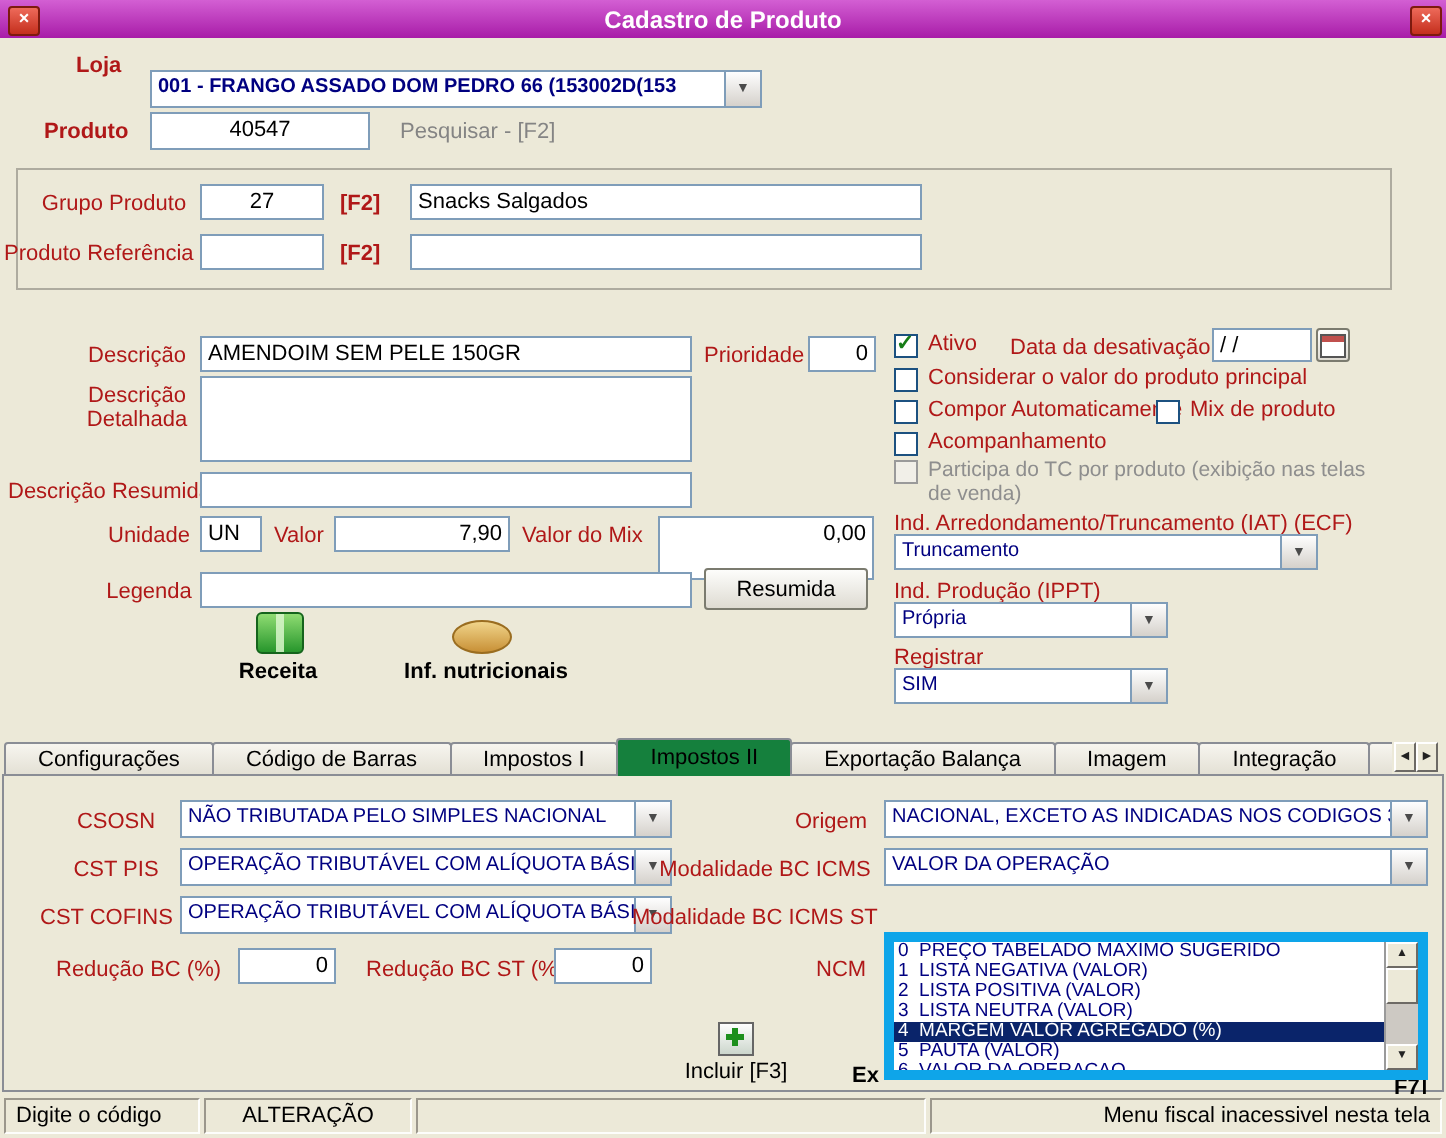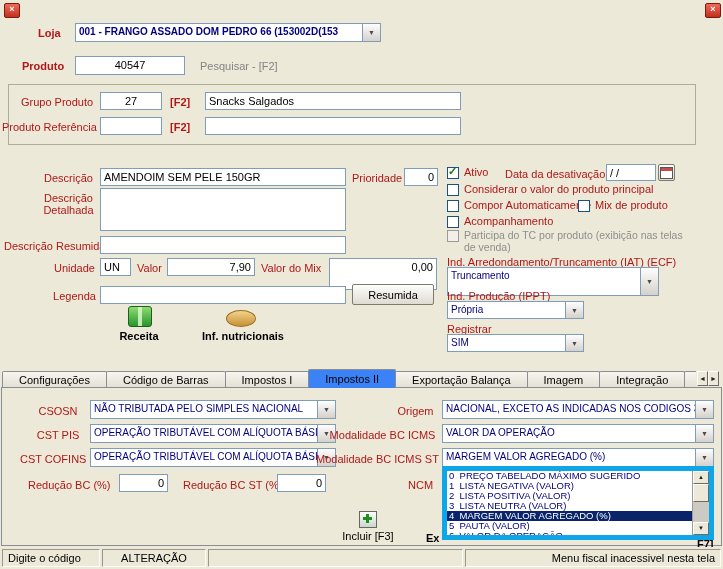--- a/index.html
+++ b/index.html
@@ -22,21 +22,21 @@
   .combo .cbtn{width:17px;flex:none;background:linear-gradient(180deg,#fefefe,#d5d1cb);border-left:1px solid #7f9db9;display:flex;align-items:center;justify-content:center;color:#4b4b4b;font-size:7px}
   .chk{position:absolute;display:flex;gap:5px;color:#b01818;font-size:11px;align-items:flex-start}
   .chk .box{width:12px;height:12px;flex:none;background:#fff;border:1px solid #1c5180;position:relative;margin-top:1px;box-sizing:border-box}
   .chk .box .mark{position:absolute;left:0px;top:-3px;font-size:11px;color:#177d17;font-weight:bold}
   .chk.disabled{color:#8e8e8e}
   .chk.disabled .box{border-color:#9a9a9a;background:#f1efe8}
   .groupbox{position:absolute;border:1px solid #aeab9f;box-sizing:border-box}
   .btn{position:absolute;background:linear-gradient(180deg,#fdfdfb,#dedbd2);border:1px solid #7b7b6f;border-radius:2px;font-size:11px;color:#000;display:flex;align-items:center;justify-content:center;cursor:pointer;box-sizing:border-box}
   .tabbar{position:absolute;display:flex;align-items:flex-end;overflow:hidden}
   .tab{flex:none;height:16px;line-height:16px;padding:0 16px;border:1px solid #8a8d95;border-bottom:none;border-radius:2px 2px 0 0;background:linear-gradient(180deg,#f7f5ef,#e2dfd3);margin-right:-1px;font-size:11px;color:#000;cursor:pointer;white-space:nowrap}
-  .tab.active{height:19px;line-height:19px;background:#3b82f6;position:relative;z-index:6;margin-bottom:-1px}
+  .tab.active{height:19px;line-height:19px;background:#15803d;position:relative;z-index:6;margin-bottom:-1px}
   .tabspin{position:absolute;display:flex;z-index:7}
   .tabspin .sp{width:11px;height:15px;background:#ece9d8;border:1px solid;border-color:#fff #6d6a65 #6d6a65 #fff;font-size:7px;line-height:13px;text-align:center;color:#222;cursor:pointer;box-sizing:border-box}
   .tabpanel{position:absolute;border:1px solid #8a8d95;background:#ece9d8;box-sizing:border-box}
   .droplist{position:absolute;background:#fff;border:5px solid #0ea5e9;display:flex;z-index:30;box-sizing:border-box}
   .droplist .items{flex:1;overflow:hidden}
   .droplist .item{height:10px;line-height:10px;font-size:9.5px;color:#000080;padding:0 2px;white-space:pre;overflow:hidden;cursor:default}
   .droplist .item.selected{background:#0a246a;color:#fff}
   .droplist .sbar{width:16px;flex:none;background:#cdc9c3;border-left:1px solid #9a9a9a;display:flex;flex-direction:column}
   .droplist .sarrow{height:13px;flex:none;background:#ece9d8;border:1px solid;border-color:#fff #6d6a65 #6d6a65 #fff;font-size:6px;line-height:11px;text-align:center;color:#222;box-sizing:border-box;cursor:pointer}
   .droplist .sthumb{height:18px;flex:none;background:#ece9d8;border:1px solid;border-color:#fff #6d6a65 #6d6a65 #fff;box-sizing:border-box;cursor:grab}
@@ -54,25 +54,28 @@
   .icon-incluir{width:16px;height:15px;border:1px solid #666;background:linear-gradient(180deg,#fefefe,#ccd6cc);position:relative}
   .icon-incluir::before{content:"";position:absolute;left:6px;top:2px;width:3px;height:9px;background:#1d8f1d}
   .icon-incluir::after{content:"";position:absolute;left:3px;top:5px;width:9px;height:3px;background:#1d8f1d}
   .textarea{position:absolute;background:#fff;border:1px solid #7f9db9;box-sizing:border-box}
 </style>
 </head>
 <body>
 
 <div class="window">
 
+  <div class="titlebar">
+    <span>Cadastro de Produto</span>
+  </div>
   <div class="closebtn" style="left:4px">×</div>
   <div class="closebtn" style="left:705px">×</div>
 
   <div class="lbl b" style="left:38px;top:27px">Loja</div>
-  <div class="combo" style="left:75px;top:23px;width:306px;height:19px">
+  <div class="combo" style="left:75px;top:35px;width:306px;height:19px">
     <span class="txt b">001 - FRANGO ASSADO DOM PEDRO 66 (153002D(153</span>
     <span class="cbtn">▼</span>
   </div>
   <div class="lbl b" style="left:22px;top:60px">Produto</div>
   <div class="field center" style="left:75px;top:56px;width:110px;height:19px">40547</div>
   <div class="lbl gray" style="left:200px;top:60px">Pesquisar - [F2]</div>
 
   <div class="groupbox" style="left:8px;top:84px;width:688px;height:61px"></div>
   <div class="lbl r" style="left:18px;top:96px;width:78px">Grupo Produto</div>
   <div class="field center" style="left:100px;top:92px;width:62px;height:18px">27</div>
@@ -139,21 +142,21 @@
   <div class="chk" style="left:447px;top:215px">
     <span class="box"></span>
     <span>Acompanhamento</span>
   </div>
   <div class="chk disabled" style="left:447px;top:229px;width:248px">
     <span class="box"></span>
     <span style="white-space:normal;line-height:12px;font-size:10.5px">Participa do TC por produto (exibição nas telas de venda)</span>
   </div>
 
   <div class="lbl" style="left:447px;top:256px">Ind. Arredondamento/Truncamento (IAT) (ECF)</div>
-  <div class="combo" style="left:447px;top:267px;width:212px;height:29px">
+  <div class="combo" style="left:447px;top:267px;width:212px;height:18px">
     <span class="txt">Truncamento</span>
     <span class="cbtn">▼</span>
   </div>
   <div class="lbl" style="left:447px;top:290px">Ind. Produção (IPPT)</div>
   <div class="combo" style="left:447px;top:301px;width:137px;height:18px">
     <span class="txt">Própria</span>
     <span class="cbtn">▼</span>
   </div>
   <div class="lbl" style="left:447px;top:323px">Registrar</div>
   <div class="combo" style="left:447px;top:334px;width:137px;height:18px">
@@ -199,24 +202,20 @@
     <span class="txt">VALOR DA OPERAÇÃO</span>
     <span class="cbtn">▼</span>
   </div>
 
   <div class="lbl r" style="left:20px;top:453px;width:66px">CST COFINS</div>
   <div class="combo" style="left:90px;top:448px;width:246px;height:19px">
     <span class="txt">OPERAÇÃO TRIBUTÁVEL COM ALÍQUOTA BÁSICA</span>
     <span class="cbtn">▼</span>
   </div>
   <div class="lbl r" style="left:316px;top:453px;width:121px">Modalidade BC ICMS ST</div>
-  <div class="combo" style="left:442px;top:448px;width:272px;height:19px">
-    <span class="txt">MARGEM VALOR AGREGADO (%)</span>
-    <span class="cbtn">▼</span>
-  </div>
 
   <div class="lbl" style="left:28px;top:479px">Redução BC (%)</div>
   <div class="field right" style="left:119px;top:474px;width:49px;height:18px">0</div>
   <div class="lbl" style="left:183px;top:479px">Redução BC ST (%)</div>
   <div class="field right" style="left:277px;top:474px;width:49px;height:18px">0</div>
   <div class="lbl" style="left:408px;top:479px">NCM</div>
 
   <div class="toolbtn" style="left:328px;top:511px;width:80px">
     <span class="icon-incluir"></span>
     <span class="tlabel">Incluir [F3]</span>

